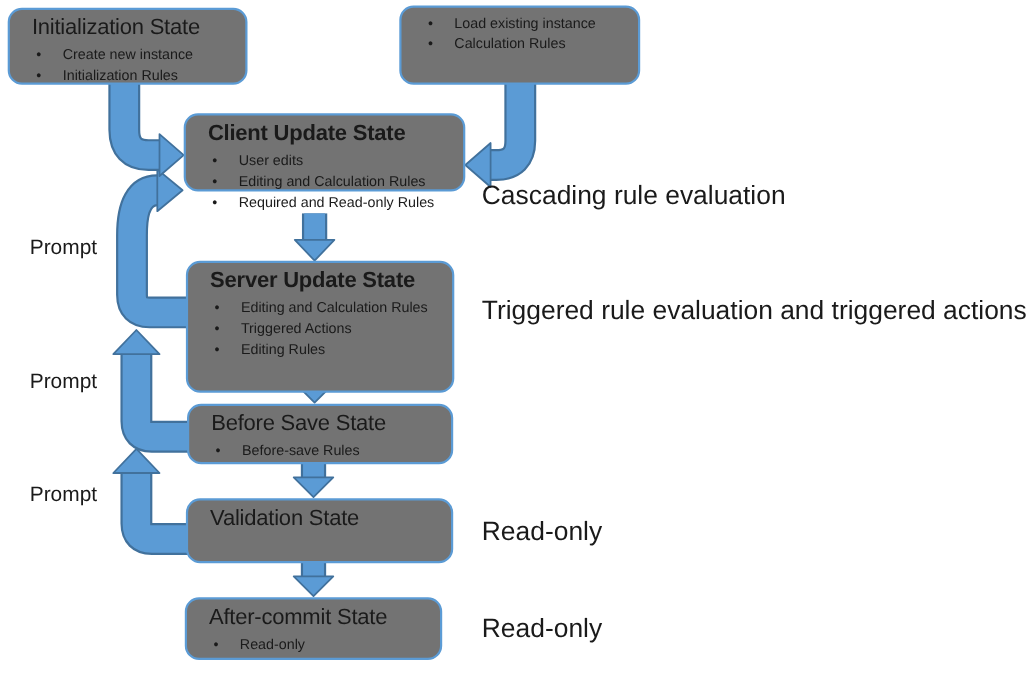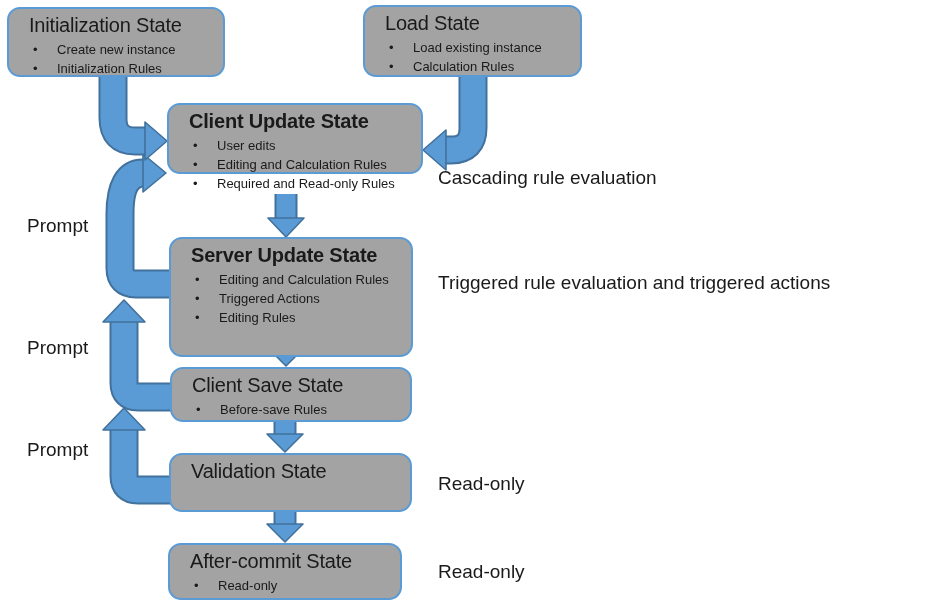--- a/index.html
+++ b/index.html
@@ -34,21 +34,21 @@
     fill: var(--accent-blue); stroke: var(--arrow-outline);
     stroke-width: 1.6; stroke-linejoin: round;
   }
   .w-out { stroke-width: 29px; }
   .w-in  { stroke-width: 25px; }
   .n-out { stroke-width: 23px; }
   .n-in  { stroke-width: 19px; }
 
   .box {
     position: absolute; z-index: 2;
-    background: #a3a3a3;
+    background: #737373;
     border: 2px solid var(--box-border);
     border-radius: 13px;
     padding: 4px 8px 4px 20px;
   }
   .box h2 {
     margin: 0 0 3px 0;
     font-size: 20px; line-height: 24px;
     font-weight: 400; letter-spacing: -0.2px;
     white-space: nowrap;
   }
@@ -59,21 +59,21 @@
     font-size: 13px; line-height: 19px;
     padding-left: 28px; white-space: nowrap;
   }
   .box li::before {
     content: "\2022";
     position: absolute; left: 4px; top: 0;
   }
 
   .annotation {
     position: absolute; left: 438px; z-index: 2;
-    font-size: 19px; line-height: 24px; white-space: nowrap;
+    font-size: 24px; line-height: 24px; white-space: nowrap;
   }
   .prompt-label {
     position: absolute; left: 27px; z-index: 2;
     font-size: 19px; line-height: 24px; white-space: nowrap;
   }
 </style>
 </head>
 <body>
 
 <div id="diagram">
@@ -137,21 +137,20 @@
 
   <div class="box" style="left:7px; top:7px; width:218px; height:70px">
     <h2>Initialization State</h2>
     <ul>
       <li>Create new instance</li>
       <li>Initialization Rules</li>
     </ul>
   </div>
 
   <div class="box" style="left:363px; top:5px; width:219px; height:72px">
-    <h2>Load State</h2>
     <ul>
       <li>Load existing instance</li>
       <li>Calculation Rules</li>
     </ul>
   </div>
 
   <div class="box bold" style="left:167px; top:103px; width:256px; height:71px">
     <h2>Client Update State</h2>
     <ul>
       <li>User edits</li>
@@ -163,21 +162,21 @@
   <div class="box bold" style="left:169px; top:237px; width:244px; height:120px">
     <h2>Server Update State</h2>
     <ul>
       <li>Editing and Calculation Rules</li>
       <li>Triggered Actions</li>
       <li>Editing Rules</li>
     </ul>
   </div>
 
   <div class="box" style="left:170px; top:367px; width:242px; height:55px">
-    <h2>Client Save State</h2>
+    <h2>Before Save State</h2>
     <ul>
       <li>Before-save Rules</li>
     </ul>
   </div>
 
   <div class="box" style="left:169px; top:453px; width:243px; height:59px">
     <h2>Validation State</h2>
   </div>
 
   <div class="box" style="left:168px; top:543px; width:234px; height:57px">

